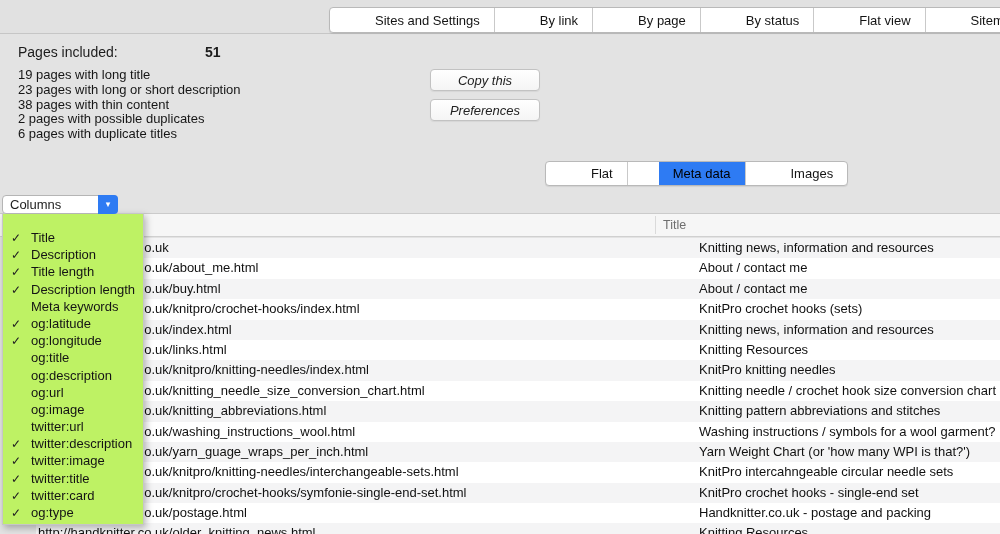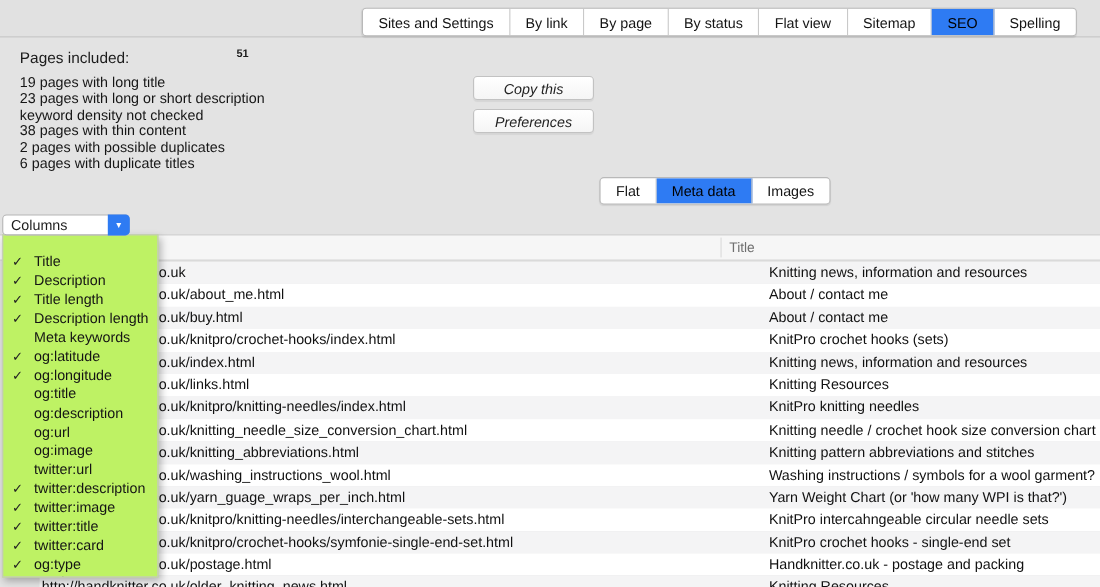--- a/index.html
+++ b/index.html
@@ -6,28 +6,28 @@
   body{
     position:relative;width:1000px;height:534px;overflow:hidden;
     background:#e3e3e3;
     font-family:"Liberation Sans",sans-serif;
     -webkit-font-smoothing:antialiased;
     cursor:default;
   }
   
   .topbar{position:absolute;left:0;top:0;width:1000px;height:33px;background:#e1e1e1;border-bottom:1px solid #c6c6c6;}
   .seg{position:absolute;display:flex;background:#fff;border:1px solid #b9b9b9;border-radius:4px;overflow:hidden;box-shadow:0 1px 1px rgba(0,0,0,.08);}
-  .seg .s{display:flex;align-items:center;padding:0 14px;font-size:13px;color:#141414;border-right:1px solid #c9c9c9;white-space:nowrap;}
+  .seg .s{display:flex;align-items:center;padding:0 14px;font-size:13px;color:#141414;border-right:1px solid #c9c9c9;white-space:nowrap;margin-left:31px;}
   .seg .s:last-child{border-right:none;}
   .seg .s.active{background:#2e7bf3;color:#000000;}
   .seg-top{left:329px;top:7px;height:24px;}
   .seg-sub{left:545px;top:161px;height:23px;}
   
   .sum-label{position:absolute;left:18px;top:44px;font-size:14px;color:#1c1c1c;}
-  .sum-value{position:absolute;left:215px;top:44px;font-size:10px;font-weight:bold;color:#1c1c1c;text-align:center;}
+  .sum-value{position:absolute;left:205px;top:44px;font-size:14px;font-weight:bold;color:#1c1c1c;text-align:center;}
   .sum-lines{position:absolute;left:18px;top:68px;font-size:13px;line-height:14.8px;color:#161616;}
   
   .btn{position:absolute;left:430px;width:108px;height:20px;background:linear-gradient(#ffffff,#f5f5f5);
        border:1px solid #c2c2c2;border-radius:4px;font-size:13px;color:#222;
        display:flex;align-items:center;justify-content:center;box-shadow:0 1px 1px rgba(0,0,0,.06);font-style:italic;}
   .btn-copy{top:69px;}
   .btn-prefs{top:99px;}
   
   .thead{position:absolute;left:0;top:213px;width:1000px;height:24px;background:#f6f6f6;
          border-top:1px solid #cbcbcb;border-bottom:1px solid #d0d0d0;box-sizing:border-box;z-index:1;}
@@ -64,21 +64,20 @@
     <div class="s active">SEO</div>
     <div class="s">Spelling</div>
   </div>
 </div>
 
 <div class="sum-label">Pages included:</div>
 <div class="sum-value">51</div>
 <div class="sum-lines">
   <div>19 pages with long title</div>
   <div>23 pages with long or short description</div>
-  <div>keyword density not checked</div>
   <div>38 pages with thin content</div>
   <div>2 pages with possible duplicates</div>
   <div>6 pages with duplicate titles</div>
 </div>
 
 <div class="btn btn-copy">Copy this</div>
 <div class="btn btn-prefs">Preferences</div>
 
 <div class="seg seg-sub">
   <div class="s">Flat</div>

